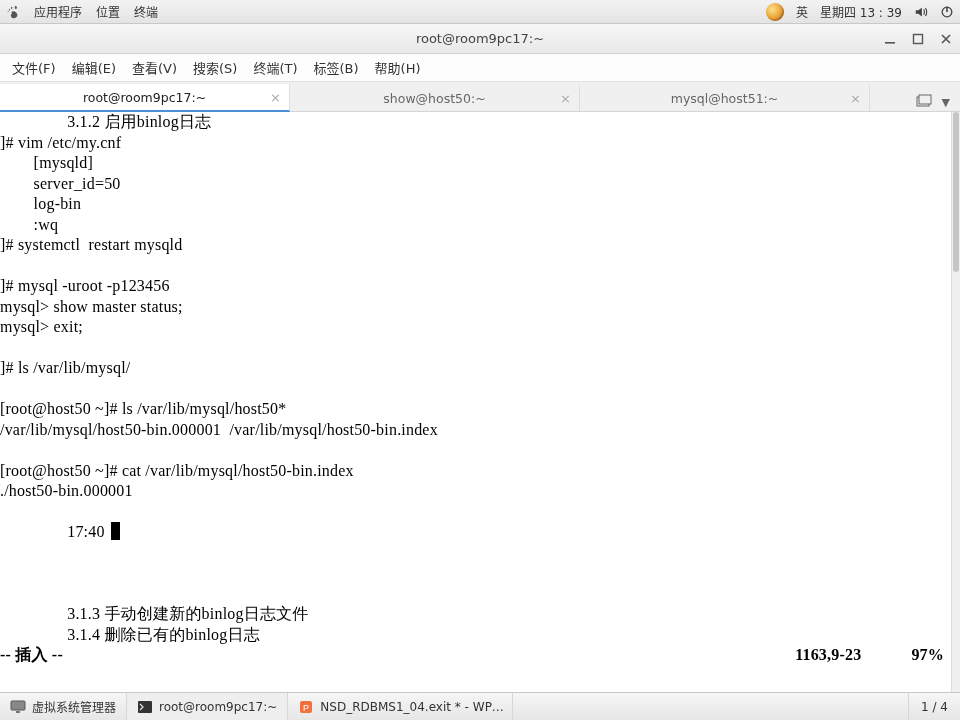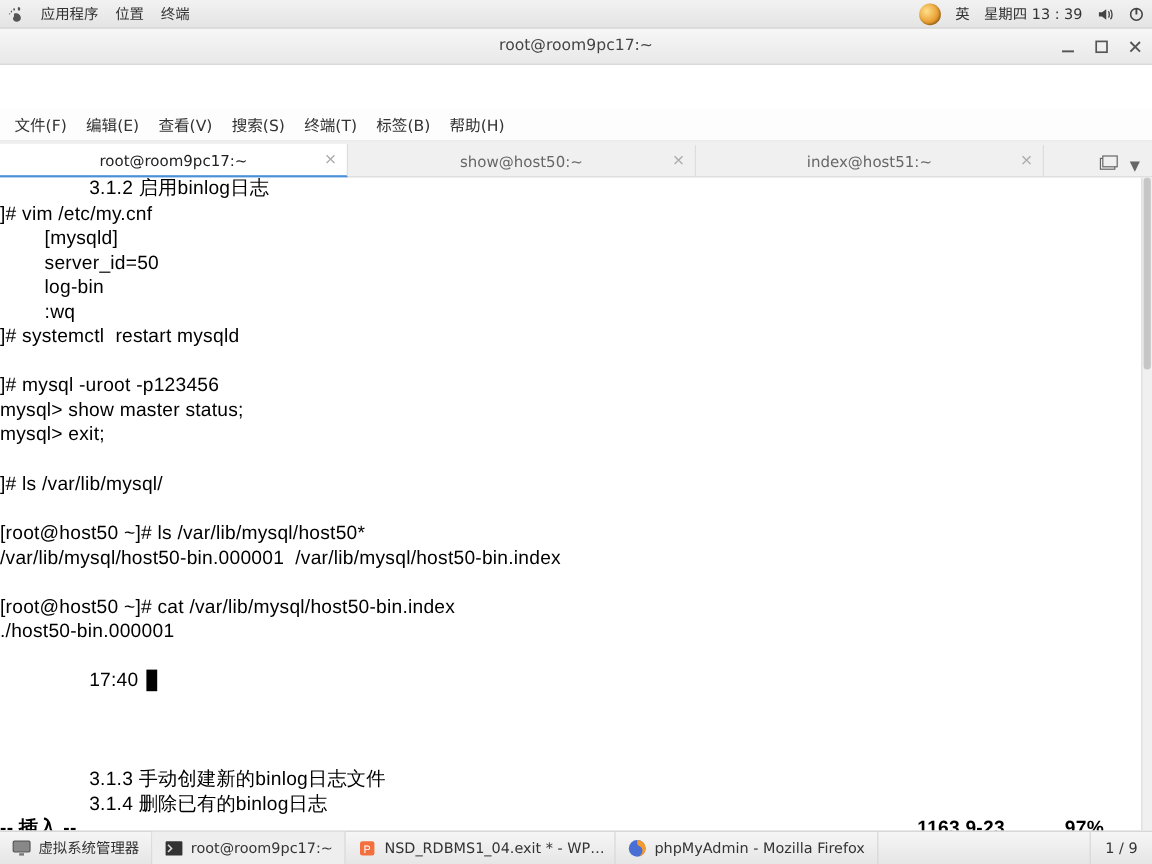--- a/index.html
+++ b/index.html
@@ -55,21 +55,20 @@
   .win-btn { width: 16px; height: 16px; display: inline-flex; align-items: center; justify-content: center; cursor: pointer; color: #555; }
   .menubar {
     height: 28px;
     background: #fdfdfd;
     border-bottom: 1px solid #e2e2e2;
     display: flex;
     align-items: center;
     padding: 0 4px;
     font-size: 13px;
     color: #333;
-    margin-top: 36px;
   }
   .menubar .menu-item { padding: 3px 8px; cursor: pointer; }
   .tabbar {
     height: 30px;
     background: #f0f0f0;
     border-bottom: 1px solid #d5d5d5;
     display: flex;
     align-items: flex-end;
   }
   .tab {
@@ -92,21 +91,21 @@
   .tab .close-x {
     position: absolute; right: 8px; top: 50%; transform: translateY(-50%);
     color: #aaa; font-size: 13px;
   }
   .tabbar-extra { margin-left: auto; display: flex; align-items: center; gap: 10px; padding: 0 10px; color: #666; }
   .tabbar-extra .chev { font-size: 11px; }
   .terminal-body {
     flex: 1;
     background: #fff;
     color: #000;
-    font-family: Liberation Sans, sans-serif;
+    font-family: Liberation Serif, serif;
     font-size: 16px;
     line-height: 20.5px;
     padding: 2px 2px 0 2px;
     white-space: pre;
     overflow: hidden;
     position: relative;
     letter-spacing: 0.2px;
   }
   .terminal-body .scroll-area {
     position: absolute; inset: 0 10px 0 0; overflow: hidden;
@@ -122,21 +121,21 @@
   .cursor-block {
     display: inline-block;
     width: 9px; height: 18px;
     background: #000;
     vertical-align: text-bottom;
     margin-left: 2px;
   }
   .statusline {
     font-weight: bold;
     display: flex;
-    padding-right: 30px;
+    padding-right: 6px;
     align-items: flex-end;
   }
   .statusline .sep { flex: 1; }
   
   .taskbar {
     height: 28px;
     background: linear-gradient(#f6f6f6, #e6e6e6);
     border-top: 1px solid #c8c8c8;
     display: flex;
     align-items: center;
@@ -234,21 +233,21 @@
   <div class="tabbar">
     <div class="tab active">
       <span>root@room9pc17:~</span>
       <span class="close-x">×</span>
     </div>
     <div class="tab">
       <span>show@host50:~</span>
       <span class="close-x">×</span>
     </div>
     <div class="tab">
-      <span>index@host51:~</span>
+      <span>mysql@host51:~</span>
       <span class="close-x">×</span>
     </div>
     <div class="tabbar-extra">
       <span>
         <svg width="16" height="14" viewBox="0 0 16 14">
             <rect x="1" y="3" width="12" height="9" fill="none" stroke="#666"></rect>
             <rect x="3" y="1" width="12" height="9" fill="#f0f0f0" stroke="#666"></rect>
           </svg>
       </span>
       <span class="chev">▼</span>
@@ -284,25 +283,16 @@
   </div>
   <div class="task-item">
     <span class="task-ico">
       <svg viewBox="0 0 16 16">
           <rect x="2" y="2" width="12" height="12" rx="2" fill="#f36f3e"></rect>
           <text x="8" y="12" text-anchor="middle" font-size="9" fill="#fff" font-family="sans-serif">P</text>
         </svg>
     </span>
     <span>NSD_RDBMS1_04.exit * - WP…</span>
   </div>
-  <div class="task-item">
-    <span class="task-ico">
-      <svg viewBox="0 0 16 16">
-          <circle cx="8" cy="8" r="7" fill="#4a6fd4"></circle>
-          <path d="M8 1c4 0 7 3 7 7 0 3.3-2.3 6.1-5.4 6.8C12 13 13 10 12 8c-1-2-4-2-4-4 0-1 0-3 0-3z" fill="#f59b2e"></path>
-        </svg>
-    </span>
-    <span>phpMyAdmin - Mozilla Firefox</span>
-  </div>
   <div class="ws-switch">
-    <span>1 / 9</span>
+    <span>1 / 4</span>
   </div>
 </div>
 
 </body></html>

